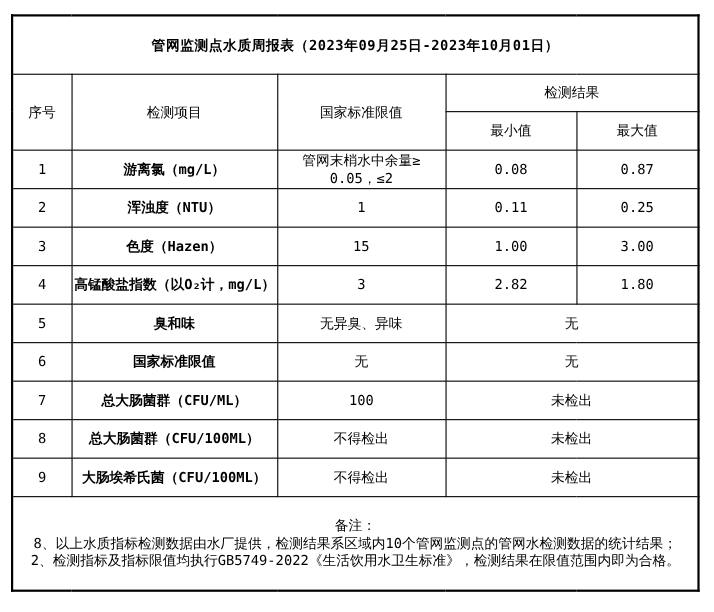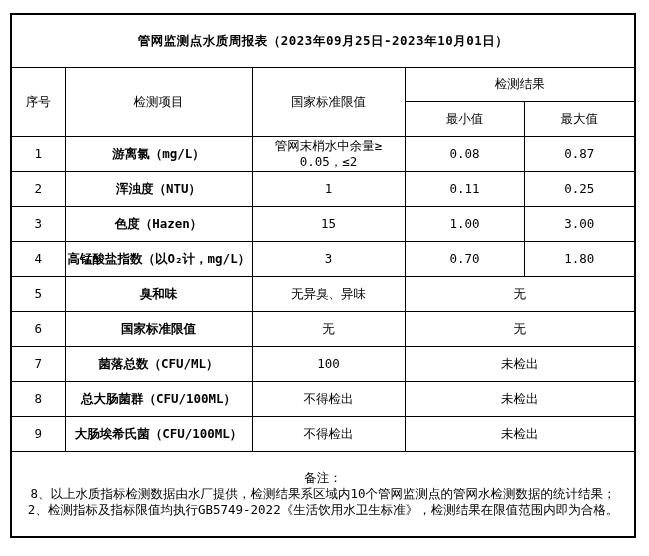--- a/index.html
+++ b/index.html
@@ -104,41 +104,41 @@
       <td class="c-item">色度（Hazen）</td>
       <td class="c-std">15</td>
       <td>1.00</td>
       <td>3.00</td>
     </tr>
 
     <tr class="r-data">
       <td>4</td>
       <td class="c-item">高锰酸盐指数（以O₂计，mg/L）</td>
       <td class="c-std">3</td>
-      <td>0.70</td>
+      <td>2.82</td>
       <td>1.80</td>
     </tr>
 
     <tr class="r-data">
       <td>5</td>
       <td class="c-item">臭和味</td>
       <td class="c-std">无异臭、异味</td>
       <td colspan="2">无</td>
     </tr>
 
     <tr class="r-data">
       <td>6</td>
       <td class="c-item">国家标准限值</td>
       <td class="c-std">无</td>
       <td colspan="2">无</td>
     </tr>
 
     <tr class="r-data">
       <td>7</td>
-      <td class="c-item">菌落总数（CFU/ML）</td>
+      <td class="c-item">总大肠菌群（CFU/ML）</td>
       <td class="c-std">100</td>
       <td colspan="2">未检出</td>
     </tr>
 
     <tr class="r-data">
       <td>8</td>
       <td class="c-item">总大肠菌群（CFU/100ML）</td>
       <td class="c-std">不得检出</td>
       <td colspan="2">未检出</td>
     </tr>

